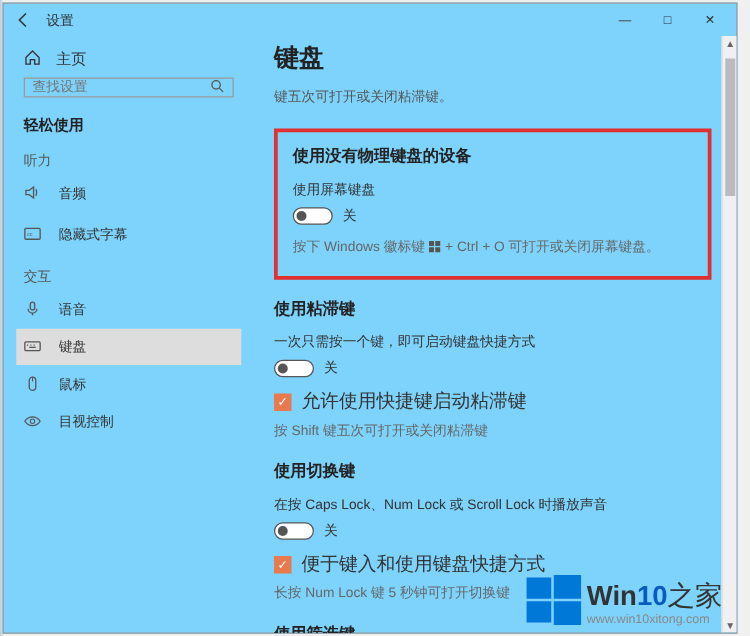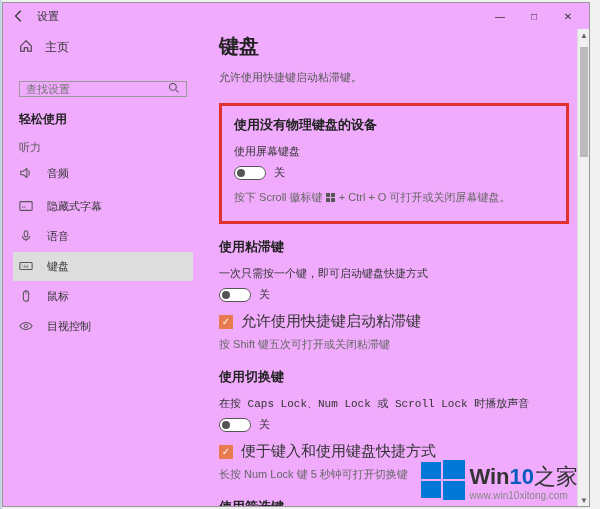--- a/index.html
+++ b/index.html
@@ -10,21 +10,21 @@
     background: #f0f0f0;
     width: 600px;
     height: 509px;
     overflow: hidden;
     position: relative;
   }
   .window {
     position: absolute;
     left: 2px; top: 2px;
     width: 588px; height: 505px;
-    background: #f0abfc;
+    background: #7dd3fc;
     border: 1px solid #999;
     display: flex;
     flex-direction: column;
   }
   .titlebar {
     height: 26px;
     display: flex;
     align-items: center;
     padding: 0 4px;
   }
@@ -46,21 +46,21 @@
     overflow: hidden;
   }
   .sidebar {
     width: 200px;
     padding: 4px 16px 0 16px;
     overflow: hidden;
   }
   .home-row {
     display: flex; align-items: center;
     padding: 6px 0;
-    margin-bottom: 19px;
+    margin-bottom: 0;
   }
   .home-icon { width: 16px; margin-right: 10px; }
   .home-label { font-size: 12px; }
   .search-box {
     height: 16px;
     border: 1px solid #999;
     display: flex; align-items: center;
     padding: 0 6px;
     margin-bottom: 14px;
   }
@@ -105,21 +105,21 @@
   .highlight-box {
     border: 3px solid #e03030;
     padding: 10px 12px 12px 12px;
     margin-bottom: 14px;
   }
   .subsection-title {
     font-size: 13px; font-weight: 600;
     margin-bottom: 10px; color: #222;
   }
   .setting-label {
-    font-size: 11px; color: #333; margin-bottom: 6px; font-family: Liberation Mono, monospace;
+    font-size: 11px; color: #333; margin-bottom: 6px;
   }
   .toggle-row {
     display: flex; align-items: center;
     margin-bottom: 10px;
   }
   .toggle {
     width: 32px; height: 14px;
     border: 1px solid #555;
     border-radius: 8px;
     margin-right: 8px;
@@ -255,20 +255,21 @@
       <div class="nav-item" style="margin-top:4px">
         <span class="nav-icon">
           <svg width="14" height="14" viewBox="0 0 16 16">
               <rect x="1" y="3" width="14" height="10" rx="1" fill="none" stroke="#555" stroke-width="1.2"></rect>
               <text x="3" y="10" font-size="5" fill="#555">cc</text>
             </svg>
         </span>
         <span>隐藏式字幕</span>
       </div>
 
+      <div class="group-label">交互</div>
       <div class="nav-item">
         <span class="nav-icon">
           <svg width="14" height="14" viewBox="0 0 16 16">
               <rect x="6" y="2" width="4" height="7" rx="2" fill="none" stroke="#555" stroke-width="1.2"></rect>
               <path d="M4 8a4 4 0 008 0M8 12v2" fill="none" stroke="#555" stroke-width="1.2"></path>
             </svg>
         </span>
         <span>语音</span>
       </div>
       <div class="nav-item active">
@@ -298,31 +299,31 @@
               <path d="M1 8c2-3 5-4 7-4s5 1 7 4c-2 3-5 4-7 4s-5-1-7-4z" fill="none" stroke="#555" stroke-width="1.2"></path>
               <circle cx="8" cy="8" r="2" fill="none" stroke="#555"></circle>
             </svg>
         </span>
         <span>目视控制</span>
       </div>
     </div>
 
     <div class="content">
       <div class="page-title">键盘</div>
-      <div class="page-desc">允许使用快捷键启动粘滞键。</div>
+      <div class="page-desc">键五次可打开或关闭粘滞键。</div>
 
       <div class="highlight-box">
         <div class="subsection-title">使用没有物理键盘的设备</div>
         <div class="setting-label">使用屏幕键盘</div>
         <div class="toggle-row">
           <div class="toggle"></div>
           <span class="toggle-state">关</span>
         </div>
         <div class="hint">
-          <span>按下 Scroll 徽标键</span>
+          <span>按下 Windows 徽标键</span>
           <span class="win-key">
             <svg width="10" height="10" viewBox="0 0 10 10">
                 <rect x="0" y="0" width="4" height="4" fill="#555"></rect>
                 <rect x="5" y="0" width="4" height="4" fill="#555"></rect>
                 <rect x="0" y="5" width="4" height="4" fill="#555"></rect>
                 <rect x="5" y="5" width="4" height="4" fill="#555"></rect>
               </svg>
           </span>
           <span> + Ctrl + O 可打开或关闭屏幕键盘。</span>
         </div>

